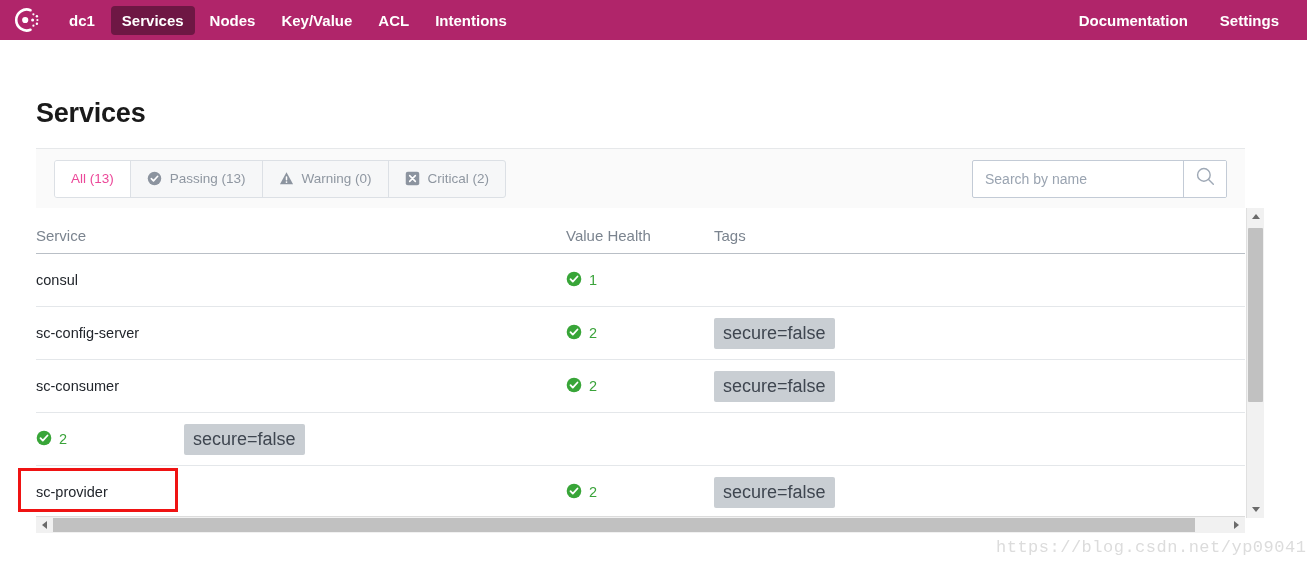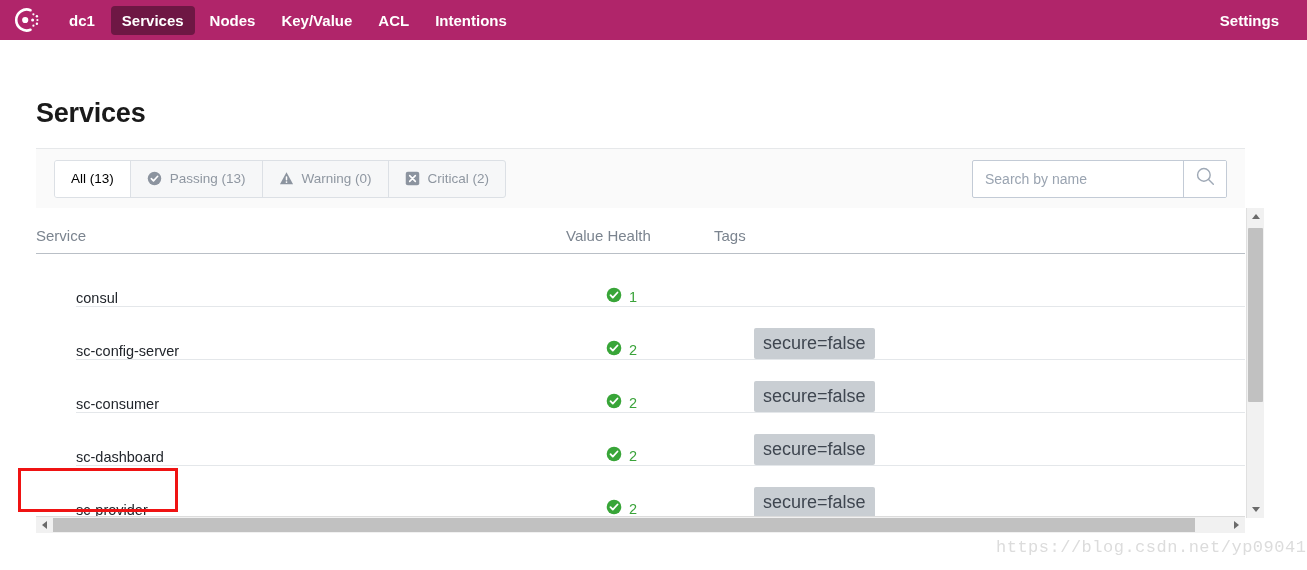--- a/index.html
+++ b/index.html
@@ -102,21 +102,21 @@
     font-size: 13.5px;
     color: #8f97a1;
     border-right: 1px solid #dce0e5;
     background: transparent;
     cursor: pointer;
     white-space: nowrap;
   }
   .filter-btn:last-child { border-right: none; }
   .filter-btn.selected {
     background: #ffffff;
-    color: #000000;
+    color: #ec4899;
   }
   .ficon { display: inline-flex; }
 
   .search-wrap {
     margin-left: auto;
     display: flex;
     height: 36px;
     border: 1px solid #c3cbd6;
     border-radius: 2px;
     background: #ffffff;
@@ -159,27 +159,26 @@
   }
   .col-service { width: 530px; flex: 0 0 auto; }
   .col-health  { width: 148px; flex: 0 0 auto; }
   .col-tags    { flex: 1 1 auto; }
 
   .tbody {
     position: relative;
   }
   .trow {
     display: flex;
-    align-items: flex-end;
+    align-items: center;
     height: 52px;
     border-bottom: 1px solid #e4e7ea;
     font-size: 14.5px;
     color: #2b2f36;
     cursor: pointer;
-    margin-left: 40px;
   }
   .trow:last-child { border-bottom: none; }
   .svc-name { color: #22262c; }
   .health-cell {
     display: flex;
     align-items: center;
     gap: 7px;
   }
   .health-count {
     color: #3aa33a;
@@ -320,20 +319,21 @@
   <div class="nav-left">
     <div class="nav-item dc">dc1</div>
     <div class="nav-item active">Services</div>
     <div class="nav-item">Nodes</div>
     <div class="nav-item">Key/Value</div>
     <div class="nav-item">ACL</div>
     <div class="nav-item">Intentions</div>
   </div>
 
   <div class="nav-right">
+    <div class="nav-item">Documentation</div>
     <div class="nav-item">Settings</div>
   </div>
 </div>
 
 <div class="page">
 
   <h1 class="page-title">Services</h1>
 
   <div class="toolbar">
     <div class="filter-group">
@@ -437,21 +437,20 @@
             </svg>
           </span>
           <span class="health-count">2</span>
         </div>
         <div class="col-tags">
           <span class="tag-pill">secure=false</span>
         </div>
       </div>
 
       <div class="trow">
-        <div class="col-service svc-name">sc-dashboard</div>
         <div class="col-health health-cell">
           <span>
             <svg width="16" height="16" viewBox="0 0 16 16">
               <circle cx="8" cy="8" r="7.3" fill="#38a538"></circle>
               <path d="M4.5 8.2 L6.8 10.6 L11.5 5.5" fill="none" stroke="#ffffff" stroke-width="1.8" stroke-linecap="round" stroke-linejoin="round"></path>
             </svg>
           </span>
           <span class="health-count">2</span>
         </div>
         <div class="col-tags">

